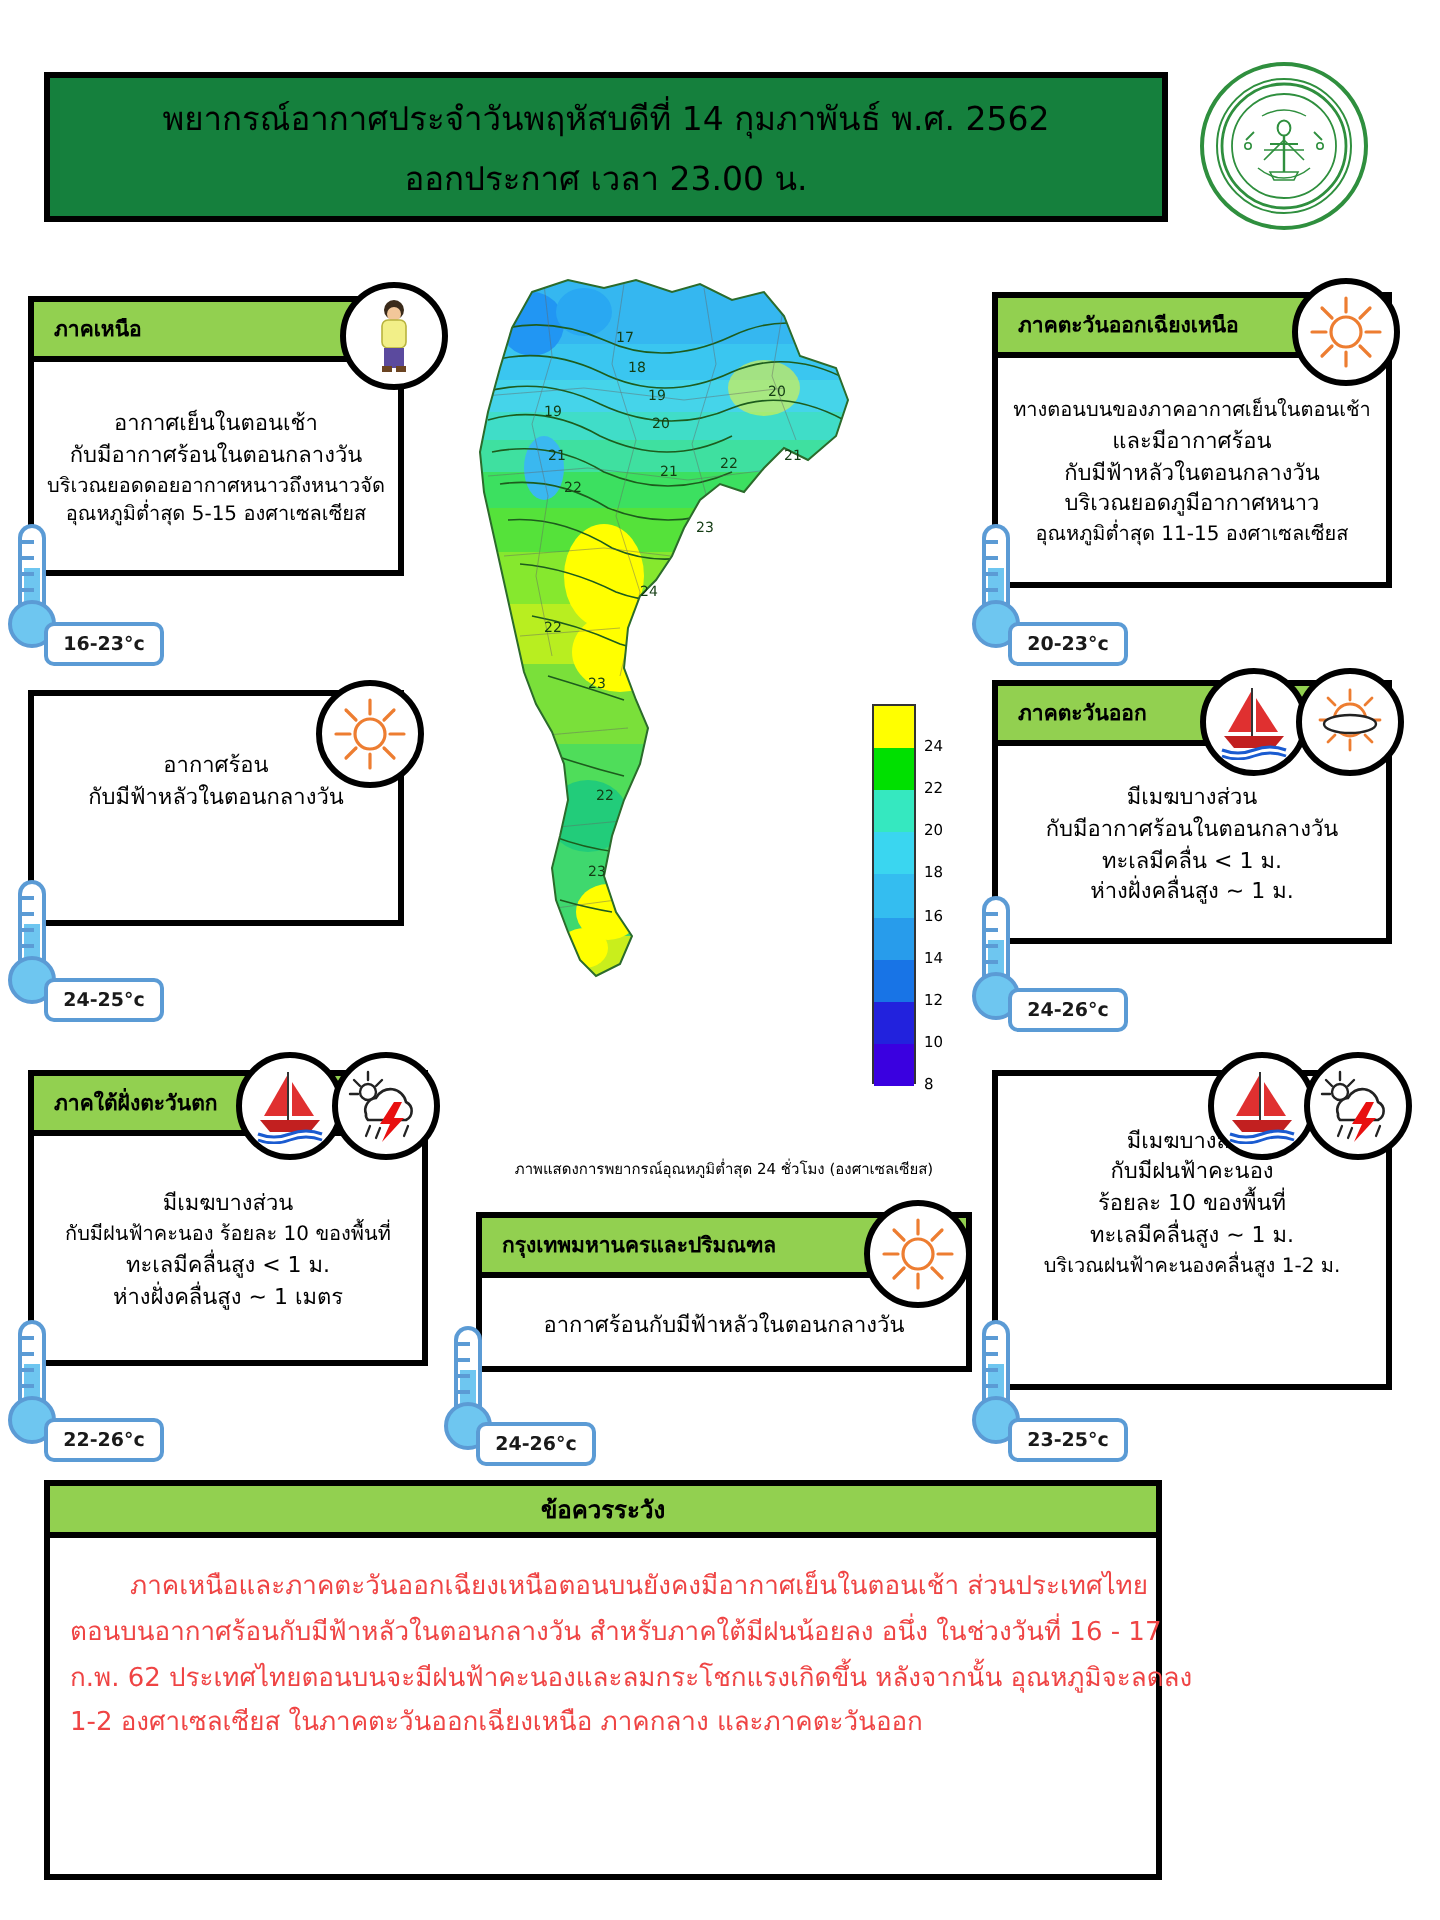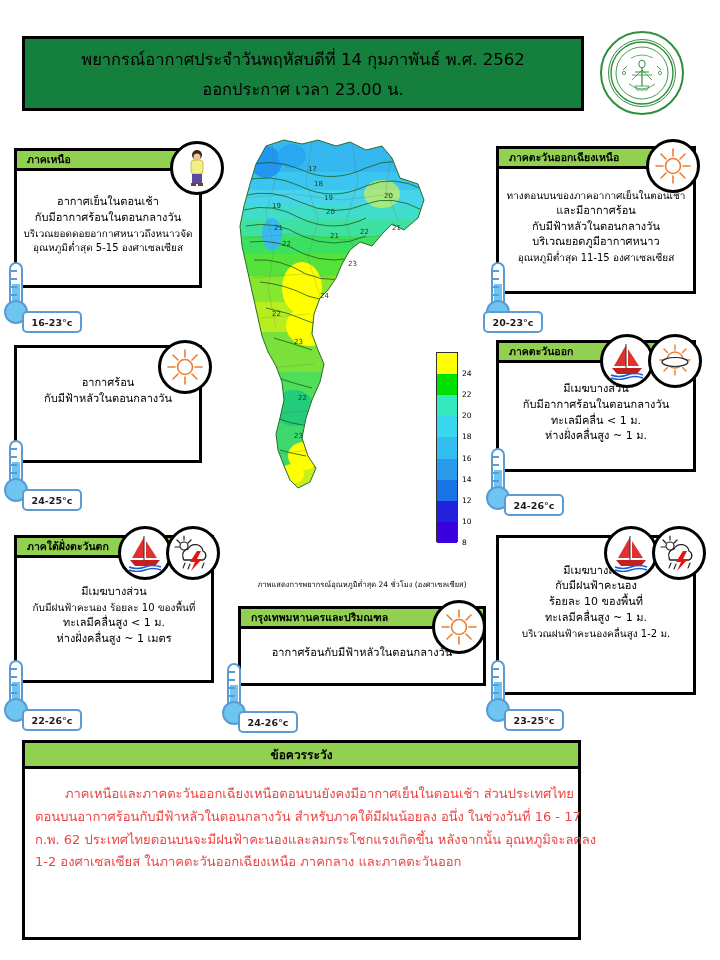--- a/index.html
+++ b/index.html
@@ -44,21 +44,21 @@
 
   
   .card {
     position: absolute;
     border: 3px solid #000;
     background: #fff;
   }
   .card-title {
     background: #92d050;
     border-bottom: 3px solid #000;
-    height: 20px;
+    height: 30px;
     display: flex; align-items: center;
     padding-left: 10px;
     font-size: 10.5px; font-weight: bold; color: #000;
     white-space: nowrap;
   }
   .card-body {
     display: flex; flex-direction: column;
     justify-content: center;
     height: calc(100% - 26px);
     padding: 4px 6px;
@@ -359,21 +359,21 @@
   </div>
   <div class="thermo" style="left:486px; top:262px;">
     <div class="tube"></div>
       <div class="fill"></div>
     <div class="tick" style="top:8px;"></div>
       <div class="tick" style="top:16px;"></div>
     <div class="tick" style="top:24px;"></div>
       <div class="tick" style="top:32px;"></div>
     <div class="bulb"></div>
   </div>
-  <div class="temp-pill" style="left:483px; top:311px;">20-23°c</div>
+  <div class="temp-pill" style="left:504px; top:311px;">20-23°c</div>
 
   <div class="card" style="left:14px; top:345px; width:188px; height:118px;">
     <div class="card-body">
       <div class="card-line">อากาศร้อน</div>
       <div class="card-line">กับมีฟ้าหลัวในตอนกลางวัน</div>
     </div>
   </div>
   <div class="bubble" style="left:158px; top:340px;">
     <svg width="40" height="40" viewBox="0 0 40 40">
       <circle cx="20" cy="20" r="7.5" fill="none" stroke="#ed7d31" stroke-width="1.6"></circle>

